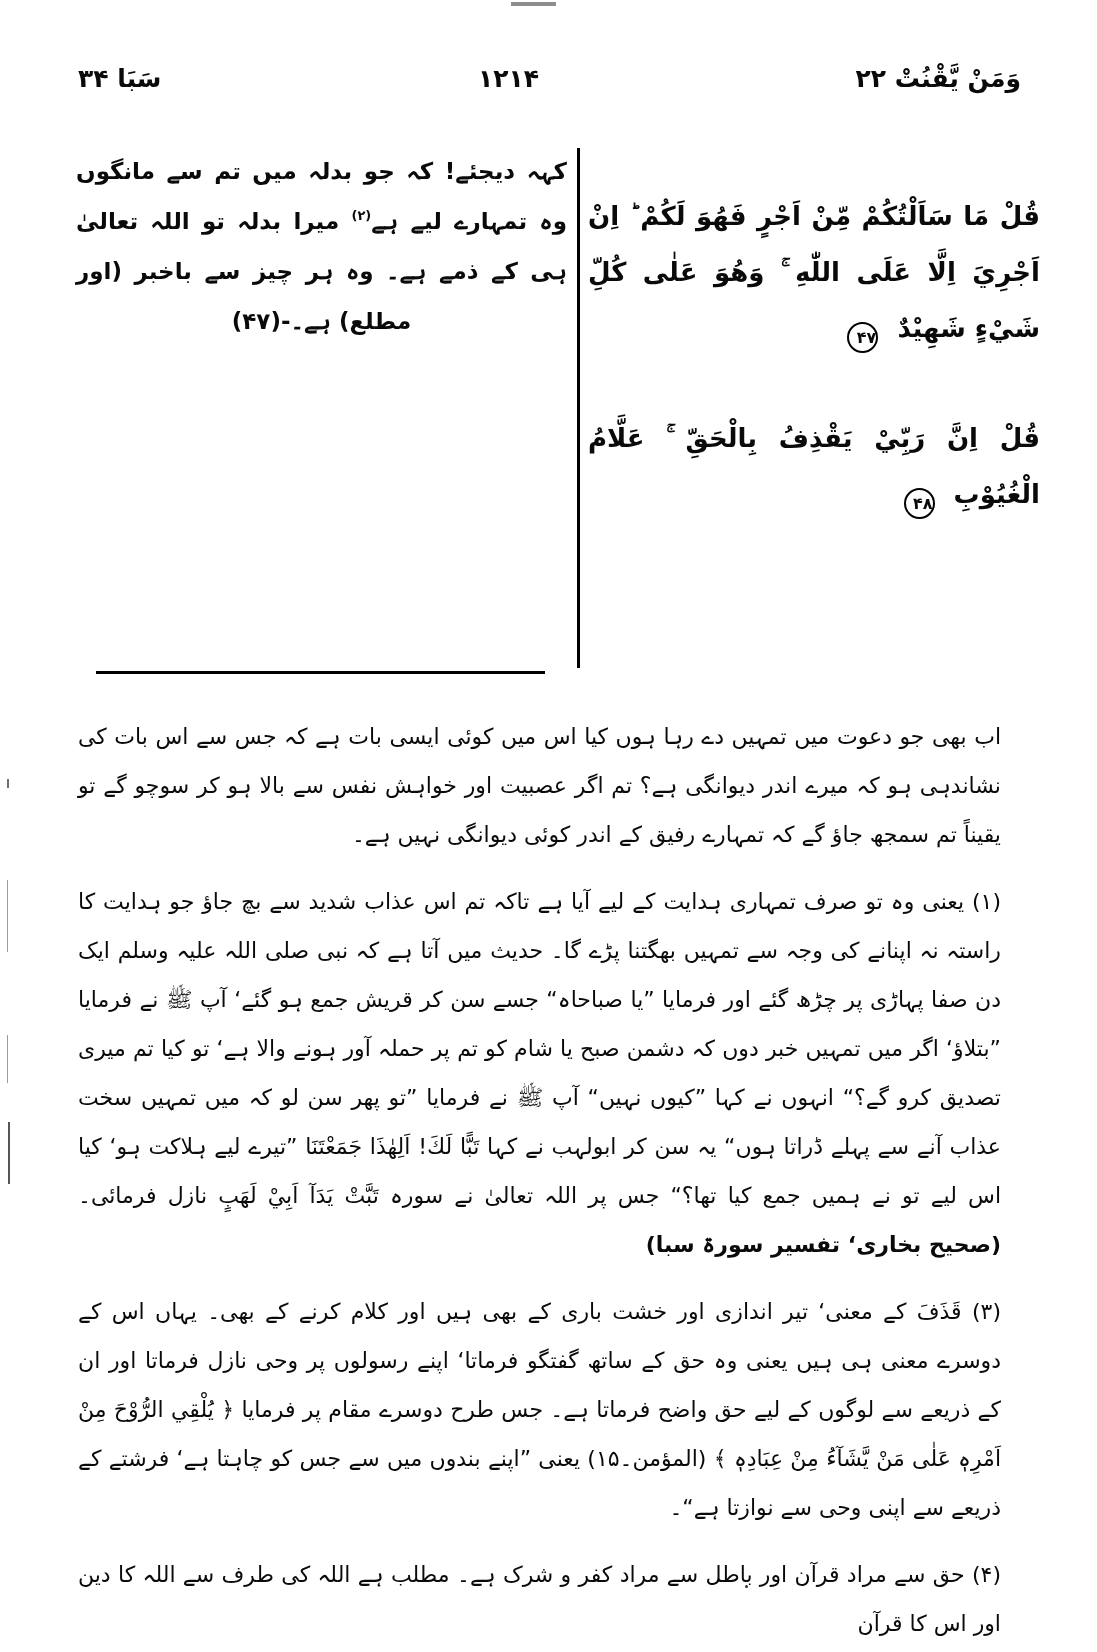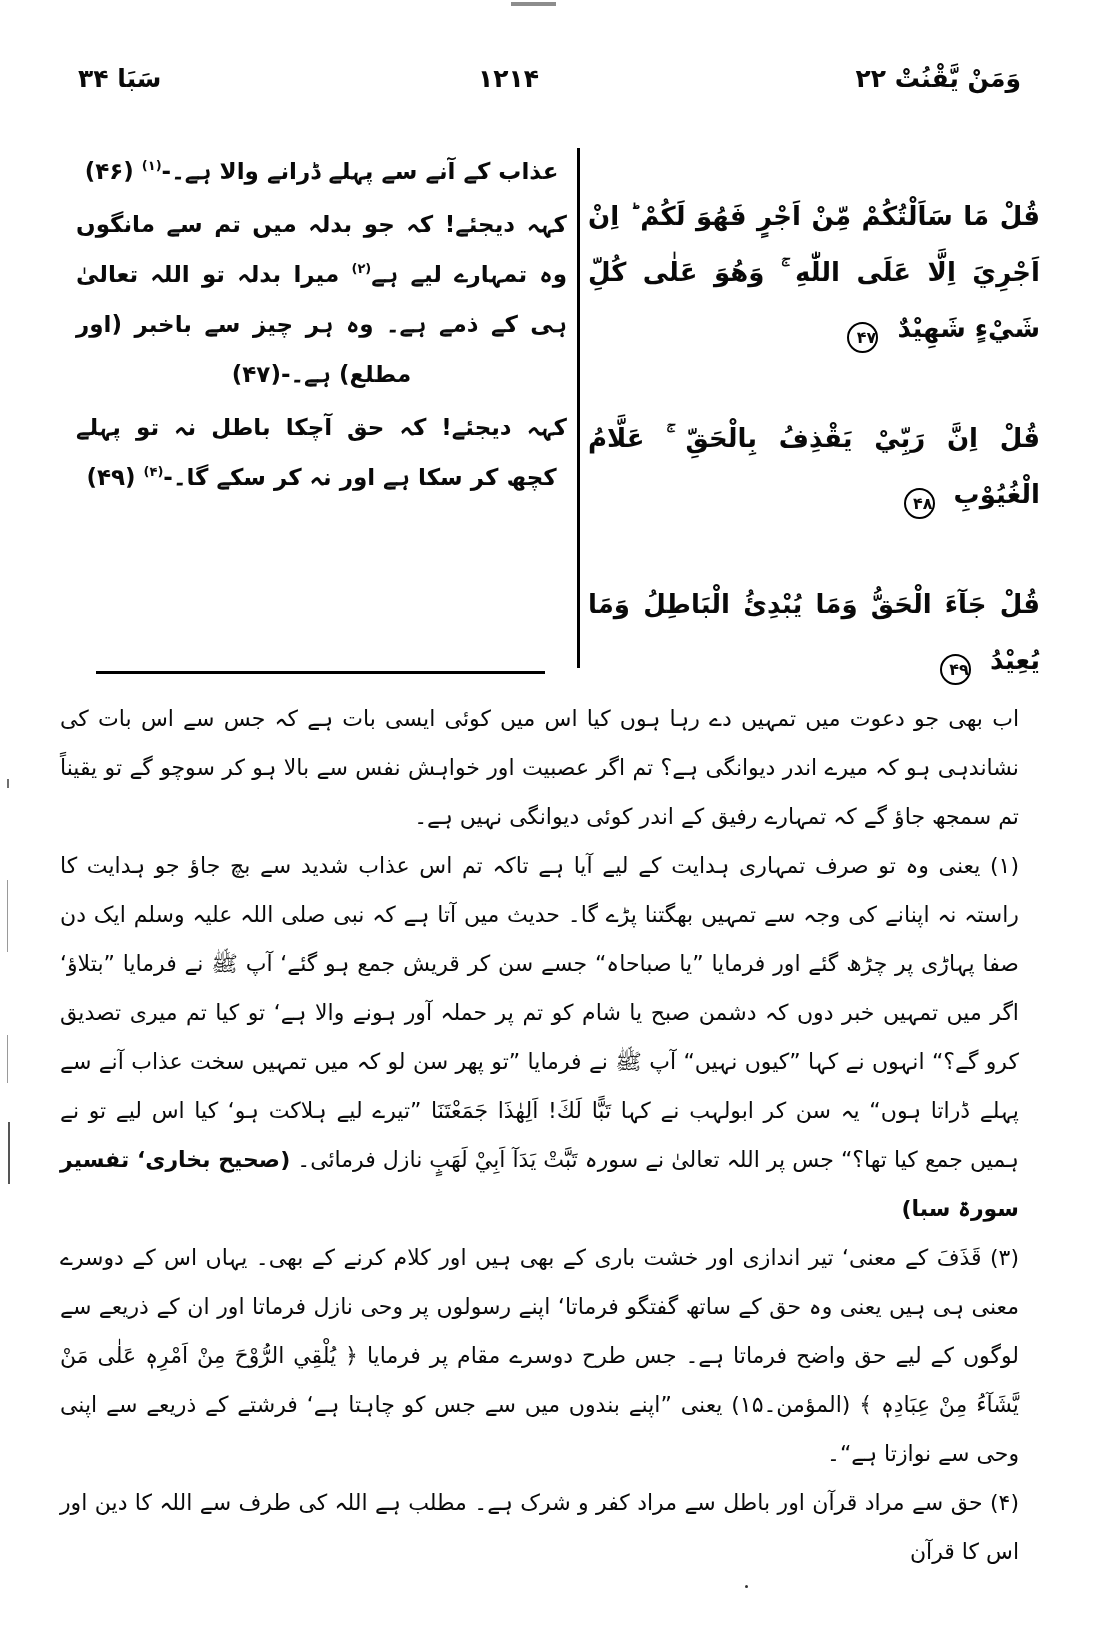--- a/index.html
+++ b/index.html
@@ -50,21 +50,21 @@
     text-align:justify;text-align-last:center;direction:rtl;
   }
   .ref{font-size:13px;font-weight:bold;vertical-align:super;line-height:0;}
 
   
   .separator{position:absolute;top:671px;left:96px;width:449px;height:3px;background:#000;}
   .footnotes{
     position:absolute;top:694px;right:78px;left:60px;
     font-size:22px;line-height:49px;text-align:justify;direction:rtl;
   }
-  .fn{margin:0;}
+  .fn{margin:18px;}
   .fn-marker{white-space:nowrap;}
   .fn-source{font-weight:bold;}
 </style>
 </head>
 <body>
 
 <div class="page">
 
   <div class="top-mark"></div>
 
@@ -78,32 +78,26 @@
 
     <div class="arabic-col">
       <div class="verse">
         <span>قُلْ مَا سَاَلْتُكُمْ مِّنْ اَجْرٍ فَهُوَ لَكُمْ ؕ اِنْ اَجْرِيَ اِلَّا عَلَى اللّٰهِ ۚ وَهُوَ عَلٰى كُلِّ شَيْءٍ شَهِيْدٌ</span>
         <span class="ayah-circle">۴۷</span>
       </div>
       <div class="verse">
         <span>قُلْ اِنَّ رَبِّيْ يَقْذِفُ بِالْحَقِّ ۚ عَلَّامُ الْغُيُوْبِ</span>
         <span class="ayah-circle">۴۸</span>
       </div>
-      <div class="verse">
-        <span>قُلْ جَآءَ الْحَقُّ وَمَا يُبْدِئُ الْبَاطِلُ وَمَا يُعِيْدُ</span>
-        <span class="ayah-circle">۴۹</span>
-      </div>
     </div>
 
     <div class="divider"></div>
 
     <div class="urdu-col">
-      <p class="tr"><span>عذاب کے آنے سے پہلے ڈرانے والا ہے۔-</span><sup class="ref">(۱)</sup> <span>(۴۶)</span></p>
       <p class="tr"><span>کہہ دیجئے! کہ جو بدلہ میں تم سے مانگوں وہ تمہارے لیے ہے</span><sup class="ref">(۲)</sup> <span>میرا بدلہ تو اللہ تعالیٰ ہی کے ذمے ہے۔ وہ ہر چیز سے باخبر (اور مطلع) ہے۔-(۴۷)</span></p>
-      <p class="tr"><span>کہہ دیجئے! کہ حق آچکا باطل نہ تو پہلے کچھ کر سکا ہے اور نہ کر سکے گا۔-</span><sup class="ref">(۴)</sup> <span>(۴۹)</span></p>
     </div>
 
   </main>
 
   <div class="separator"></div>
 
   <section class="footnotes">
     <p class="fn"><span>اب بھی جو دعوت میں تمہیں دے رہا ہوں کیا اس میں کوئی ایسی بات ہے کہ جس سے اس بات کی نشاندہی ہو کہ میرے اندر دیوانگی ہے؟ تم اگر عصبیت اور خواہش نفس سے بالا ہو کر سوچو گے تو یقیناً تم سمجھ جاؤ گے کہ تمہارے رفیق کے اندر کوئی دیوانگی نہیں ہے۔</span></p>
     <p class="fn"><span class="fn-marker">(۱)</span> <span>یعنی وہ تو صرف تمہاری ہدایت کے لیے آیا ہے تاکہ تم اس عذاب شدید سے بچ جاؤ جو ہدایت کا راستہ نہ اپنانے کی وجہ سے تمہیں بھگتنا پڑے گا۔ حدیث میں آتا ہے کہ نبی صلی اللہ علیہ وسلم ایک دن صفا پہاڑی پر چڑھ گئے اور فرمایا ”یا صباحاہ“ جسے سن کر قریش جمع ہو گئے‘ آپ ﷺ نے فرمایا ”بتلاؤ‘ اگر میں تمہیں خبر دوں کہ دشمن صبح یا شام کو تم پر حملہ آور ہونے والا ہے‘ تو کیا تم میری تصدیق کرو گے؟“ انہوں نے کہا ”کیوں نہیں“ آپ ﷺ نے فرمایا ”تو پھر سن لو کہ میں تمہیں سخت عذاب آنے سے پہلے ڈراتا ہوں“ یہ سن کر ابولہب نے کہا تَبًّا لَكَ! اَلِهٰذَا جَمَعْتَنَا ”تیرے لیے ہلاکت ہو‘ کیا اس لیے تو نے ہمیں جمع کیا تھا؟“ جس پر اللہ تعالیٰ نے سورہ تَبَّتْ يَدَآ اَبِيْ لَهَبٍ نازل فرمائی۔</span> <span class="fn-source">(صحیح بخاری‘ تفسیر سورۃ سبا)</span></p>
     <p class="fn"><span class="fn-marker">(۳)</span> <span>قَذَفَ کے معنی‘ تیر اندازی اور خشت باری کے بھی ہیں اور کلام کرنے کے بھی۔ یہاں اس کے دوسرے معنی ہی ہیں یعنی وہ حق کے ساتھ گفتگو فرماتا‘ اپنے رسولوں پر وحی نازل فرماتا اور ان کے ذریعے سے لوگوں کے لیے حق واضح فرماتا ہے۔ جس طرح دوسرے مقام پر فرمایا ﴿ يُلْقِي الرُّوْحَ مِنْ اَمْرِهٖ عَلٰى مَنْ يَّشَآءُ مِنْ عِبَادِهٖ ﴾ (المؤمن۔۱۵) یعنی ”اپنے بندوں میں سے جس کو چاہتا ہے‘ فرشتے کے ذریعے سے اپنی وحی سے نوازتا ہے“۔</span></p>

